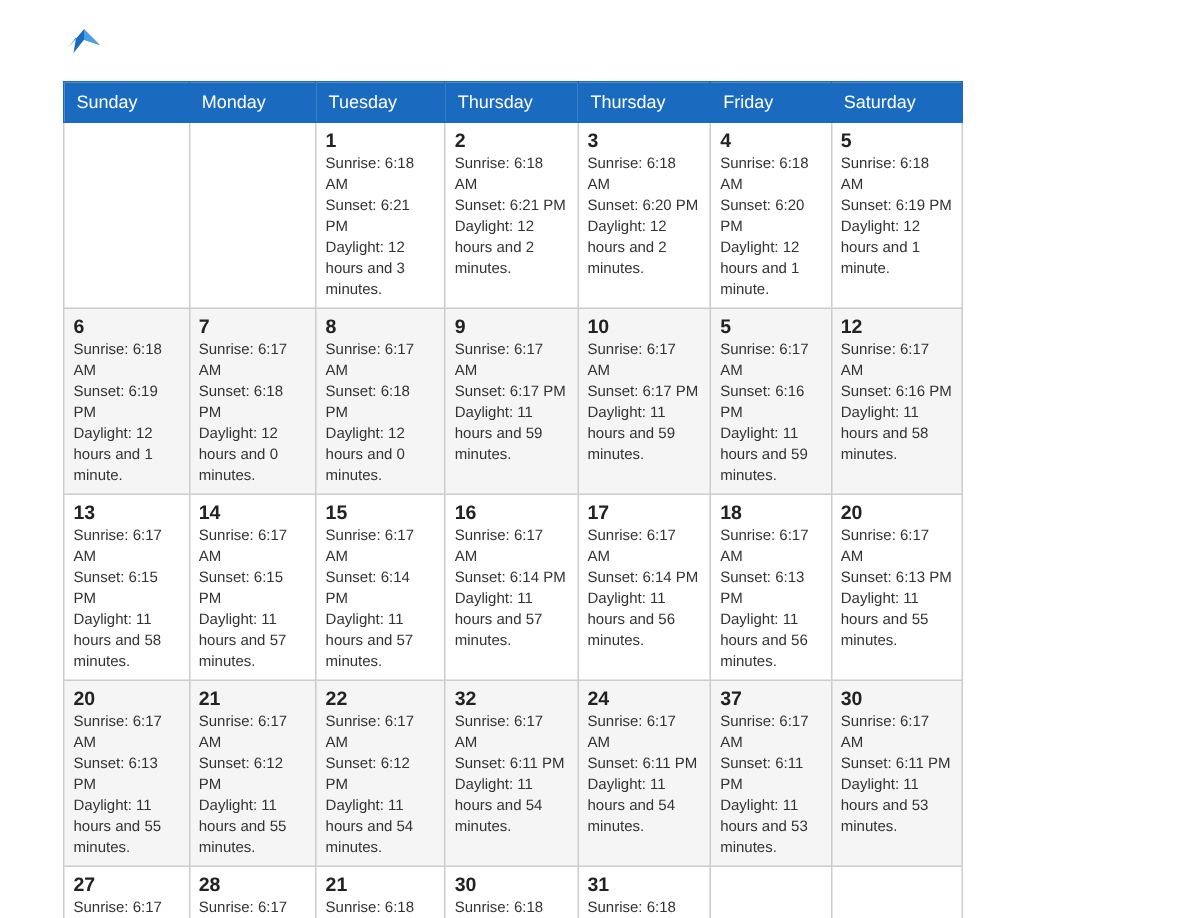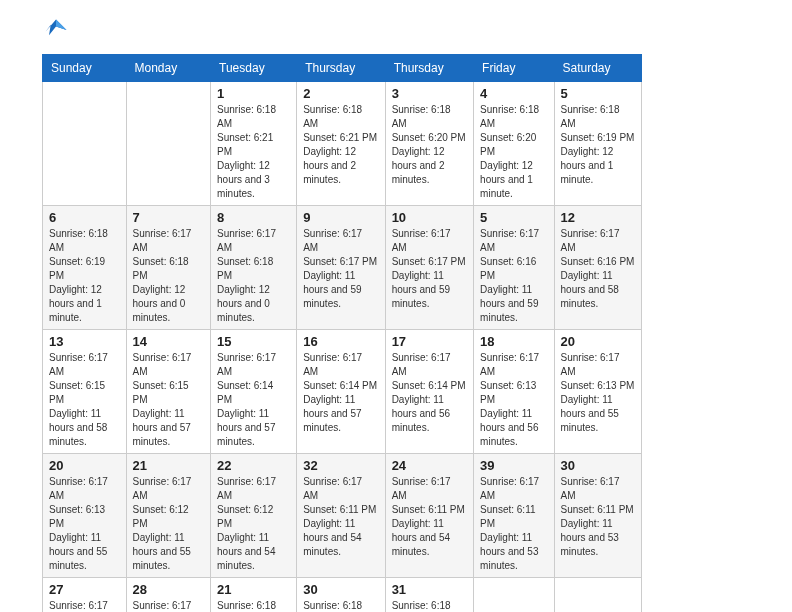--- a/index.html
+++ b/index.html
@@ -226,21 +226,21 @@
           </td>
           <td>
             <div class="day-number">32</div>
             <div class="day-info">Sunrise: 6:17 AM<br>Sunset: 6:11 PM<br>Daylight: 11 hours and 54 minutes.</div>
           </td>
           <td>
             <div class="day-number">24</div>
             <div class="day-info">Sunrise: 6:17 AM<br>Sunset: 6:11 PM<br>Daylight: 11 hours and 54 minutes.</div>
           </td>
           <td>
-            <div class="day-number">39</div>
+            <div class="day-number">37</div>
             <div class="day-info">Sunrise: 6:17 AM<br>Sunset: 6:11 PM<br>Daylight: 11 hours and 53 minutes.</div>
           </td>
           <td>
             <div class="day-number">30</div>
             <div class="day-info">Sunrise: 6:17 AM<br>Sunset: 6:11 PM<br>Daylight: 11 hours and 53 minutes.</div>
           </td>
         </tr>
         <tr>
           <td>
             <div class="day-number">27</div>

